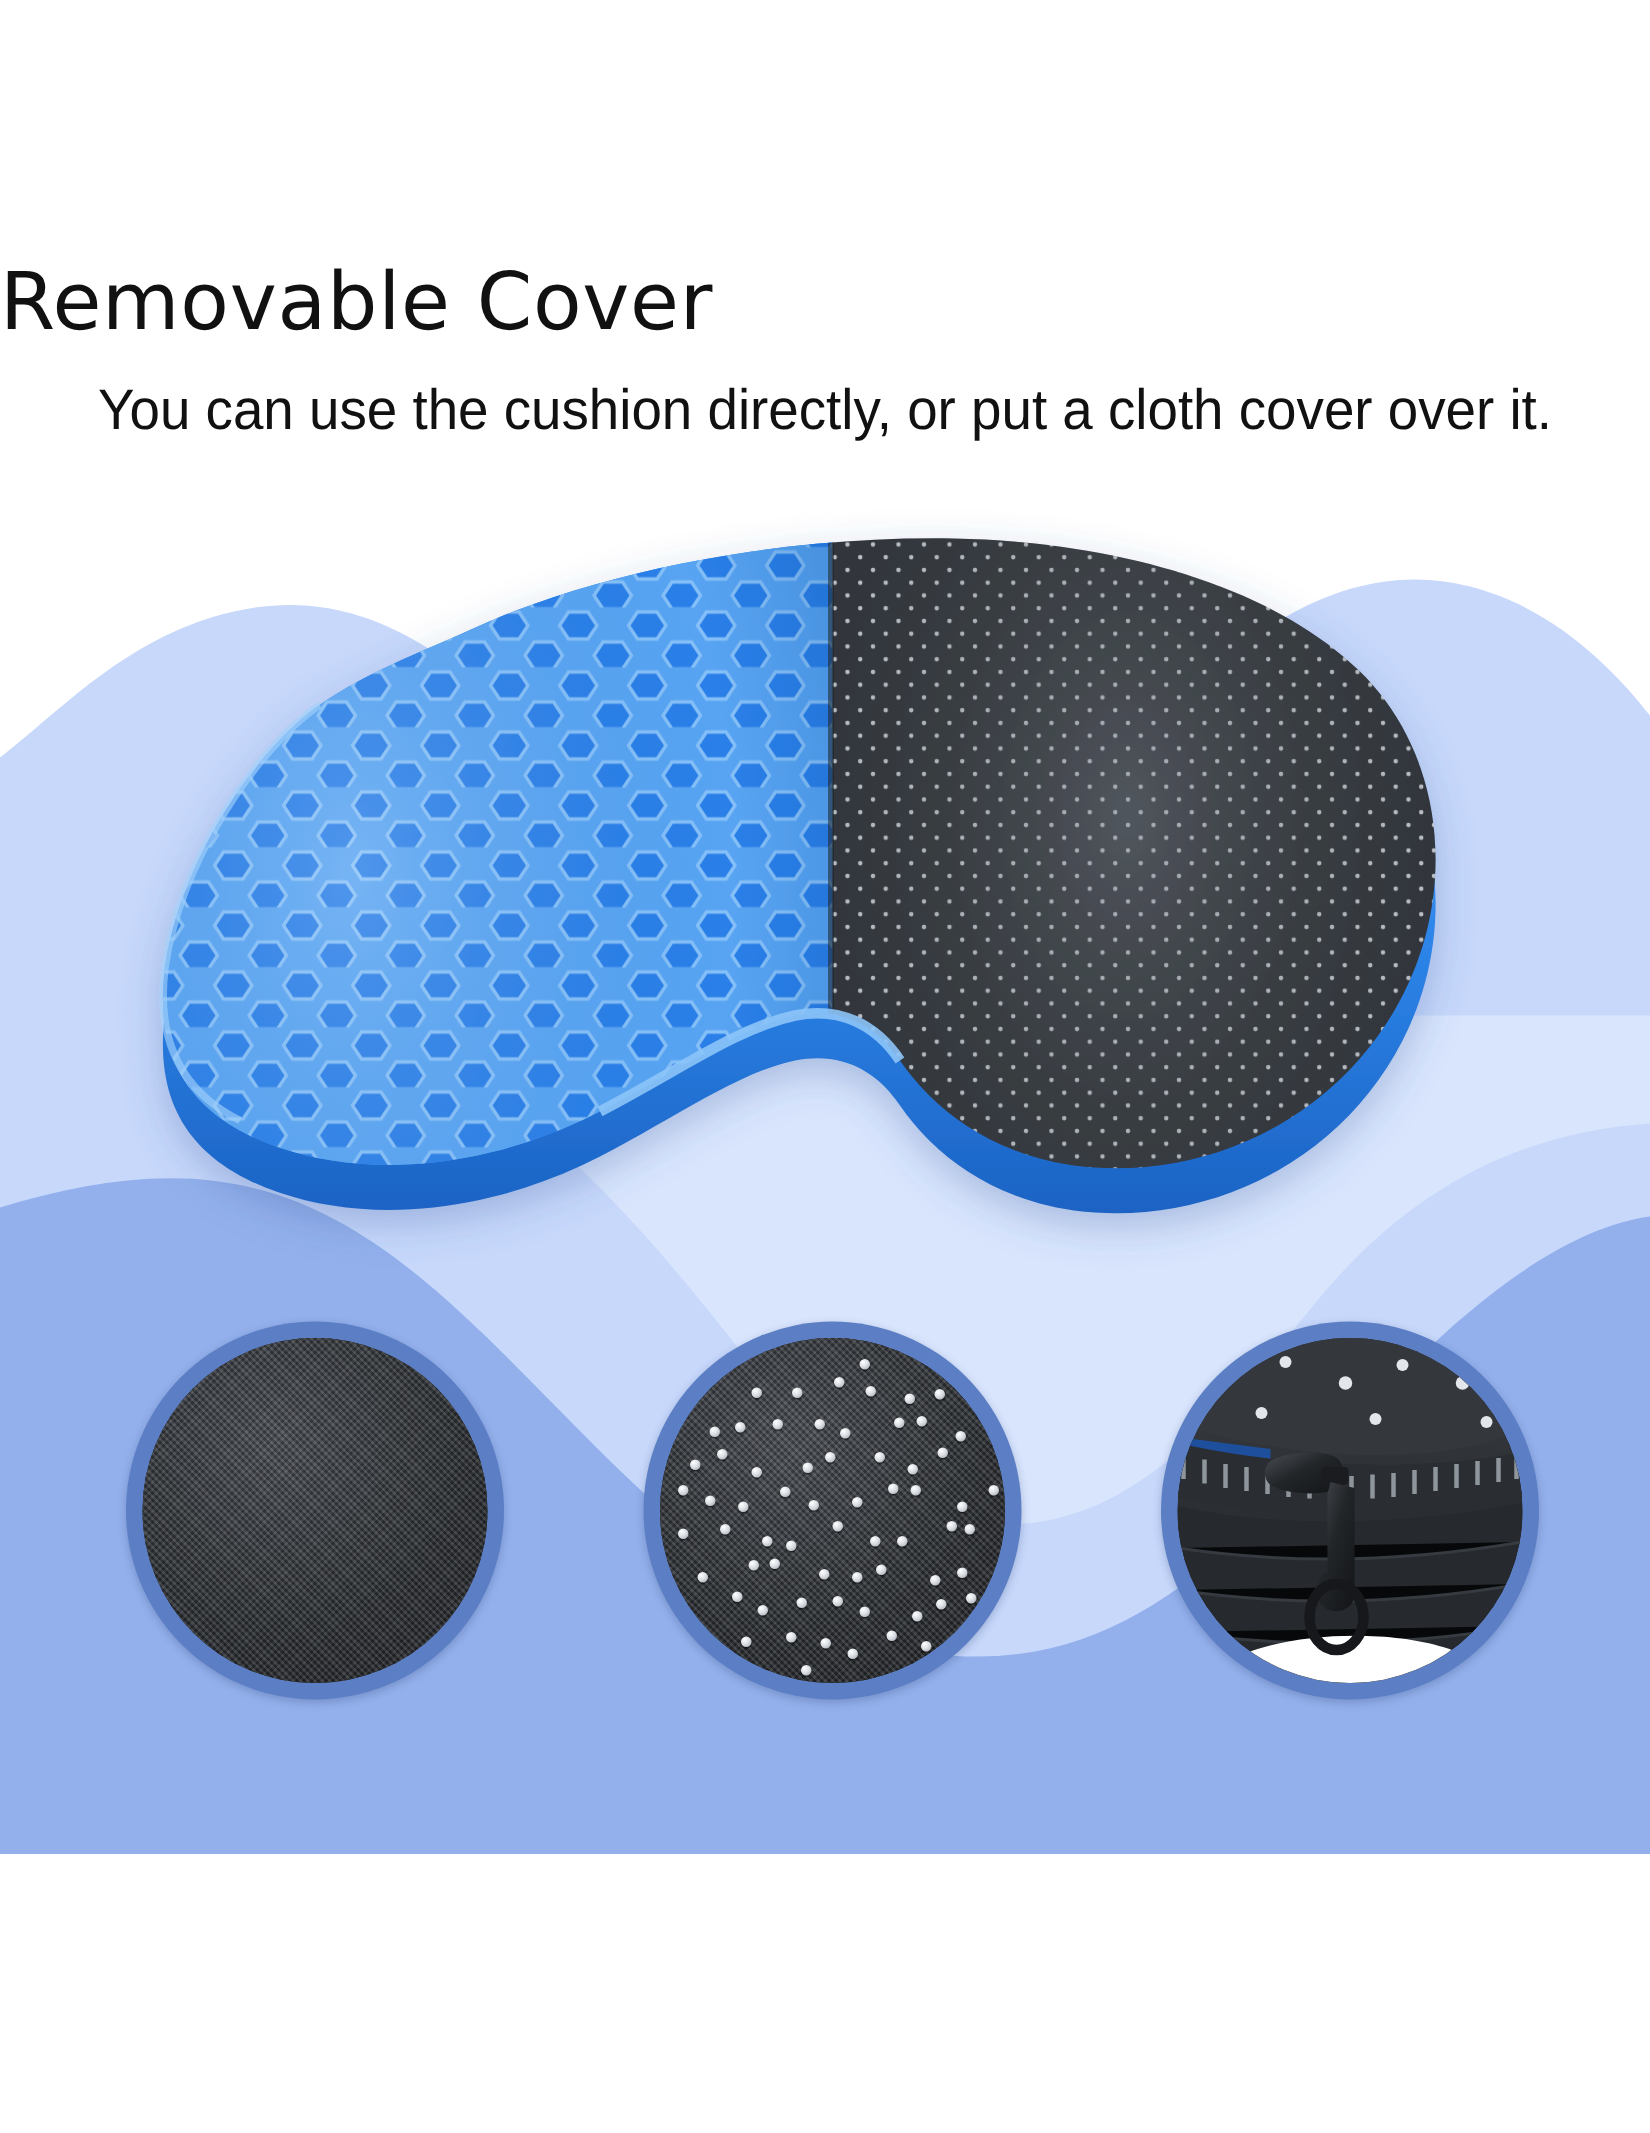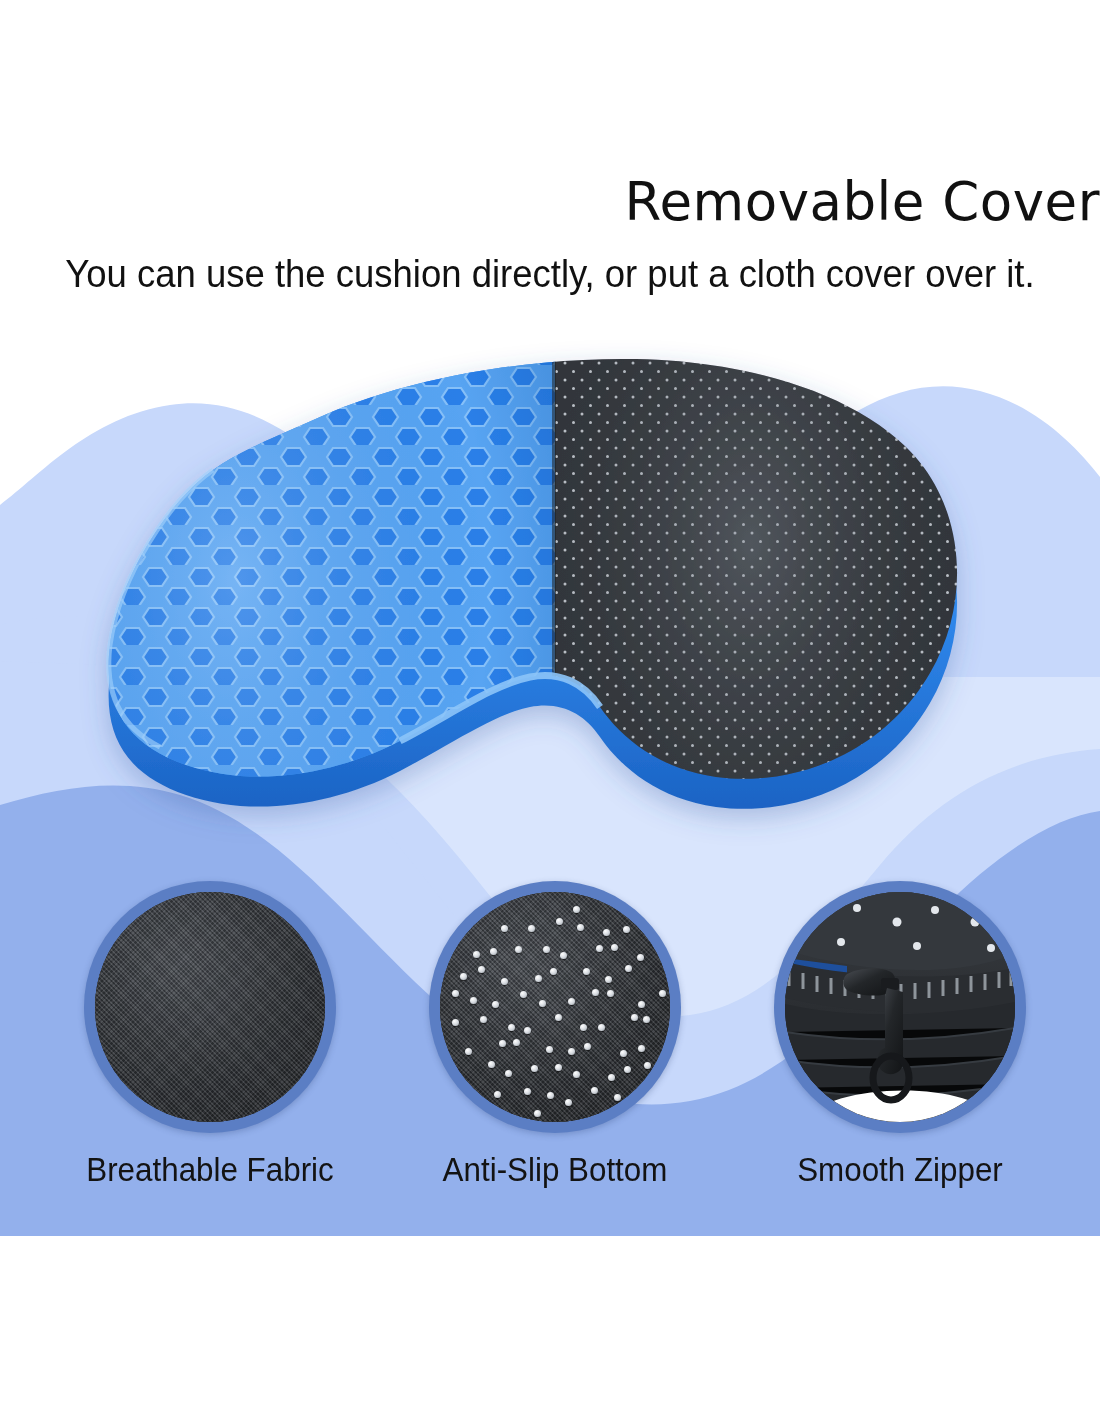--- a/index.html
+++ b/index.html
@@ -5,21 +5,21 @@
   html,body{margin:0;padding:0;background:#ffffff;}
   body{
     width:1100px;height:1422px;position:relative;overflow:hidden;
     font-family:"DejaVu Sans","Liberation Sans",sans-serif;
   }
   #page{position:absolute;inset:0;background:#ffffff;}
 
   
   .header{position:absolute;top:0;left:0;width:1100px;height:325px;background:#fff;}
   .title{
-    position:absolute;top:172px;left:0;width:1100px;text-align:right;
+    position:absolute;top:172px;left:0;width:1100px;text-align:left;
     font-family:"DejaVu Sans","Liberation Sans",sans-serif;
     font-size:53px;line-height:60px;color:#111111;font-weight:400;
     letter-spacing:0.5px;
   }
   .subtitle{
     position:absolute;top:250px;left:0;width:1100px;text-align:center;
     font-family:"Liberation Sans","DejaVu Sans",sans-serif;
     font-size:38px;line-height:48px;color:#111111;font-weight:400;
     transform:scaleX(0.96);
   }
@@ -353,20 +353,15 @@
           <rect x="96" y="86" width="18" height="12" rx="3" fill="#1a1c1f"></rect>
 
           <path d="M102,96 L118,100 L118,170 C118,182 104,186 96,178
                    C88,170 92,158 100,156 L100,104 Z" fill="url(#pullGrad)"></path>
           <ellipse cx="106" cy="186" rx="18" ry="22" fill="none" stroke="#16181b" stroke-width="7"></ellipse>
         </svg>
       </div>
     </div>
   </div>
 
-  <div class="labels">
-    <div class="flabel l1">Breathable Fabric</div>
-    <div class="flabel l2">Anti-Slip Bottom</div>
-    <div class="flabel l3">Smooth Zipper</div>
-  </div>
 
   <div class="footer"></div>
 </div>
 
 </body></html>

